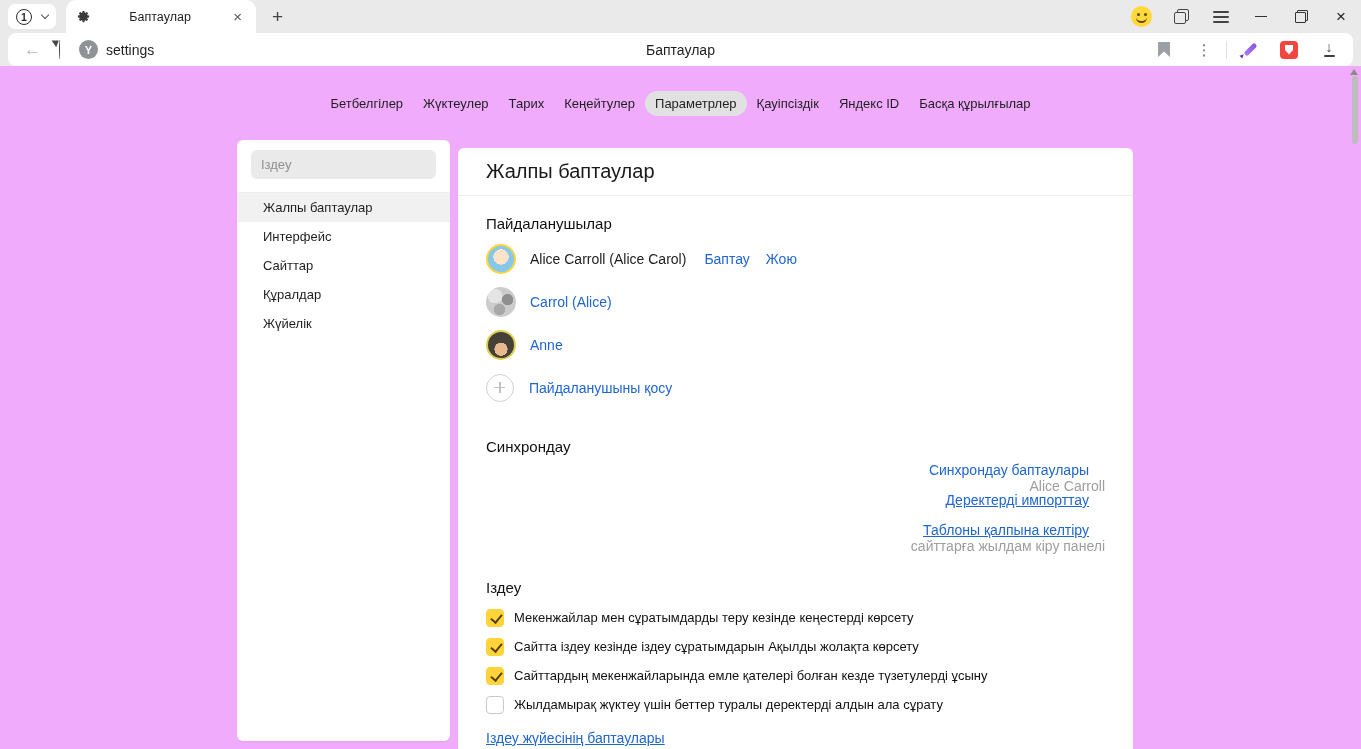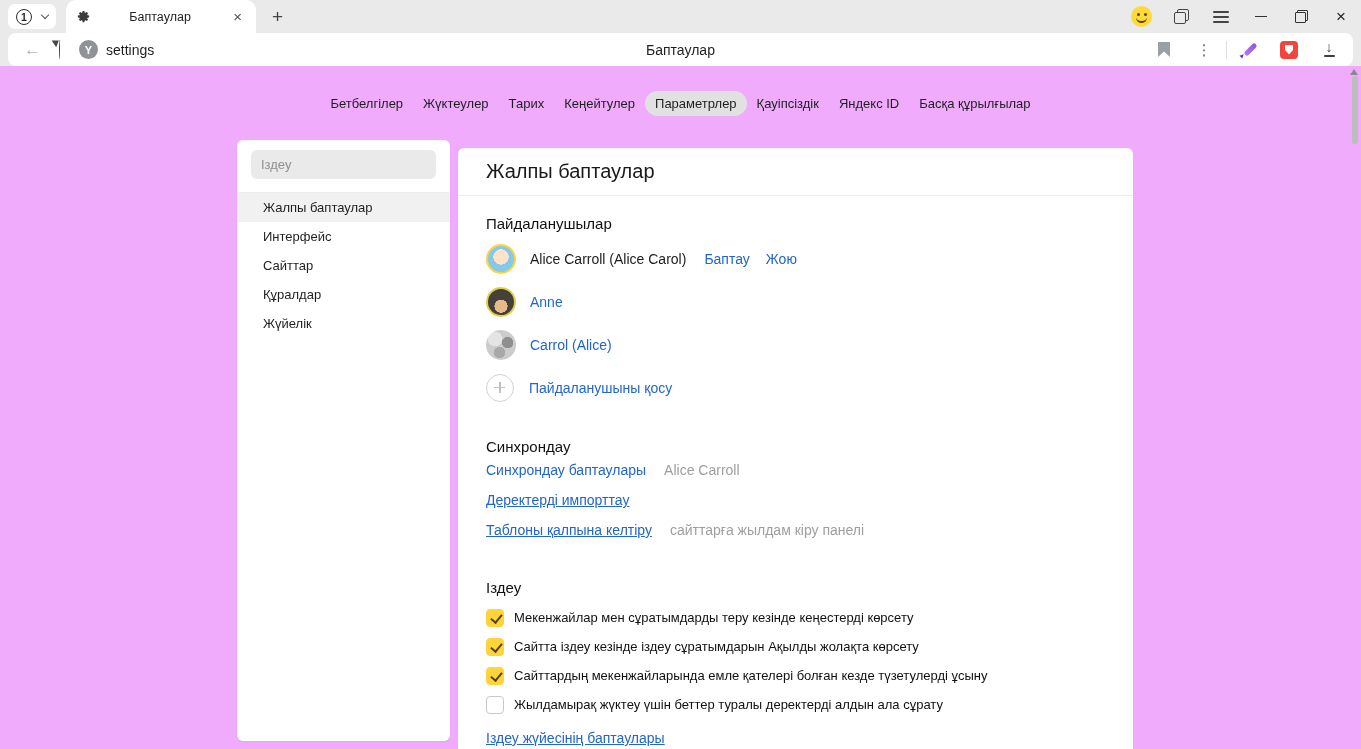--- a/index.html
+++ b/index.html
@@ -161,21 +161,21 @@
       radial-gradient(circle at 72% 42%, #8f8f8f 0 20%, transparent 21%),
       radial-gradient(circle at 45% 75%, #a8a8a8 0 20%, transparent 21%),
       #cccccc; }
   .user-name { font-size: 14px; color: #1c1c1c; margin-right: 18px; }
   .link { font-size: 14px; color: var(--accent_blue, #2066d0); text-decoration: none; cursor: pointer; margin-right: 16px; white-space: nowrap; }
   .link.u { text-decoration: underline; }
   .plus-circle { width: 28px; height: 28px; border-radius: 50%; border: 1.5px solid #d2d2d2; margin-right: 15px; position: relative; flex: none; }
   .plus-circle::before { content: ''; position: absolute; left: 7px; top: 12px; width: 11px; height: 1.6px; background: #c2c2c2; }
   .plus-circle::after  { content: ''; position: absolute; left: 12px; top: 7px; width: 1.6px; height: 11px; background: #c2c2c2; }
 
-  .sync-row { height: 30px; display: flex; align-items: flex-start; }
+  .sync-row { height: 30px; display: flex; align-items: flex-end; flex-direction: column; }
   .note { font-size: 14px; color: #9e9e9e; margin-left: 2px; white-space: nowrap; }
 
   .check-row { height: 29px; display: flex; align-items: center; cursor: pointer; }
   .checkbox { width: 18px; height: 18px; border-radius: 4px; border: 1.5px solid #c9c9c9; background: #fff; margin-right: 10px; flex: none; }
   .checkbox.checked { background: var(--checkbox_yellow, #ffd43b); border-color: var(--checkbox_yellow, #ffd43b); }
   .checkbox.checked::after {
     content: ''; display: block; width: 5px; height: 9px;
     border-right: 2px solid #544000; border-bottom: 2px solid #544000;
     transform: rotate(40deg); margin: 2px 0 0 6px;
   }
@@ -303,27 +303,27 @@
         <div class="section-title st-users">Пайдаланушылар</div>
 
         <div class="user-row">
           <span class="avatar av1"></span>
           <span class="user-name">Alice Carroll (Alice Carol)</span>
           <a class="link">Баптау</a>
           <a class="link">Жою</a>
         </div>
 
         <div class="user-row">
+          <span class="avatar av3"></span>
+          <a class="link">Carrol (Alice)</a>
+        </div>
+
+        <div class="user-row">
           <span class="avatar av2"></span>
           <a class="link">Anne</a>
-        </div>
-
-        <div class="user-row">
-          <span class="avatar av3"></span>
-          <a class="link">Carrol (Alice)</a>
         </div>
 
         <div class="user-row">
           <span class="plus-circle"></span>
           <a class="link">Пайдаланушыны қосу</a>
         </div>
 
         <div class="section-title st-sync">Синхрондау</div>
 
         <div class="sync-row">

